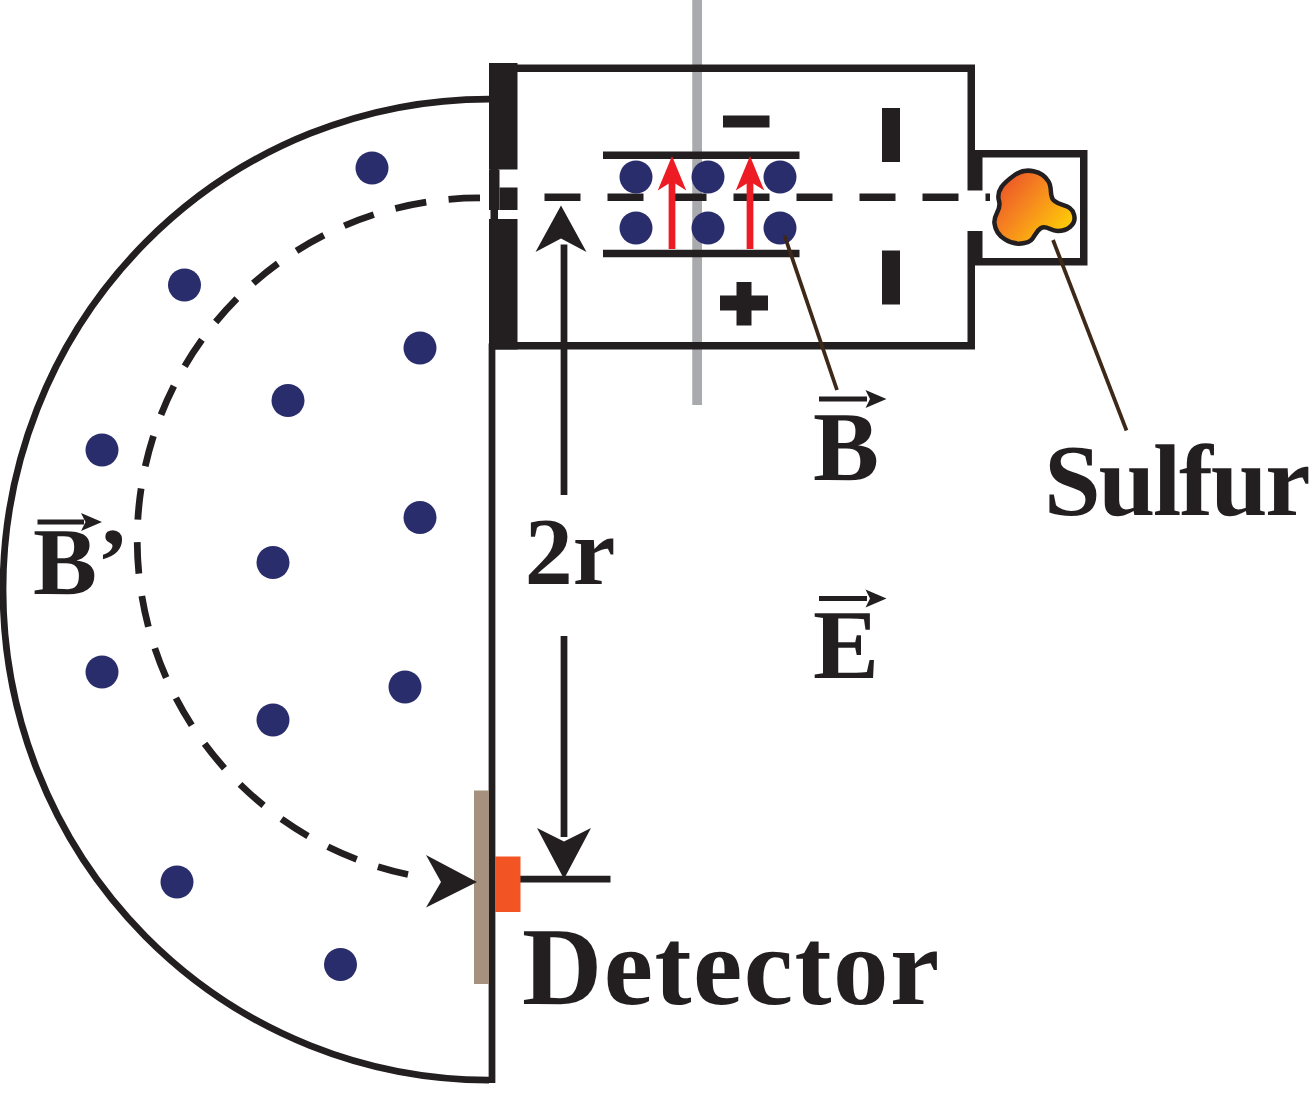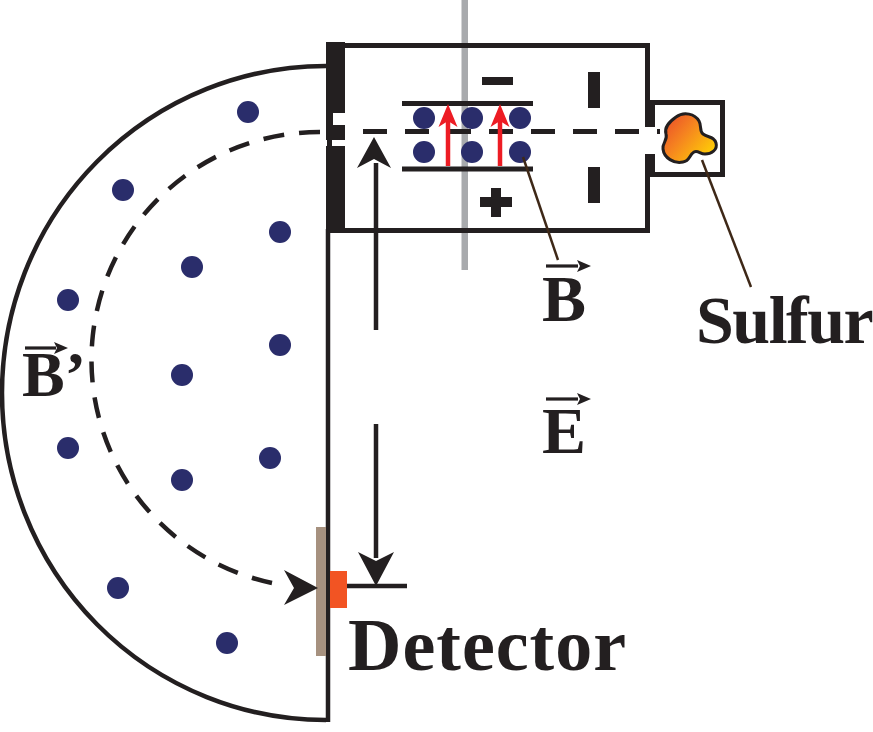--- a/index.html
+++ b/index.html
@@ -144,20 +144,21 @@
       <polygon points="591,266 577,260 580,266 577,272" fill="#231f20"></polygon>
     </g>
 
     <g>
       <line x1="546" y1="399" x2="578" y2="399" stroke="#231f20" stroke-width="3.2"></line>
       <polygon points="591,399 577,393 580,399 577,405" fill="#231f20"></polygon>
     </g>
   </svg>
 
   <div class="lbl lbl-b-prime">B’</div>
+  <div class="lbl lbl-2r ctr">2r</div>
   <div class="lbl lbl-b ctr">B</div>
   <div class="lbl lbl-e ctr">E</div>
   <div class="lbl lbl-sulfur">Sulfur</div>
   <div class="lbl lbl-detector">Detector</div>
 
   <div class="sym-minus" aria-label="−"></div>
   <div class="sym-plus" aria-label="+">
     <div class="h"></div>
     <div class="v"></div>
   </div>

